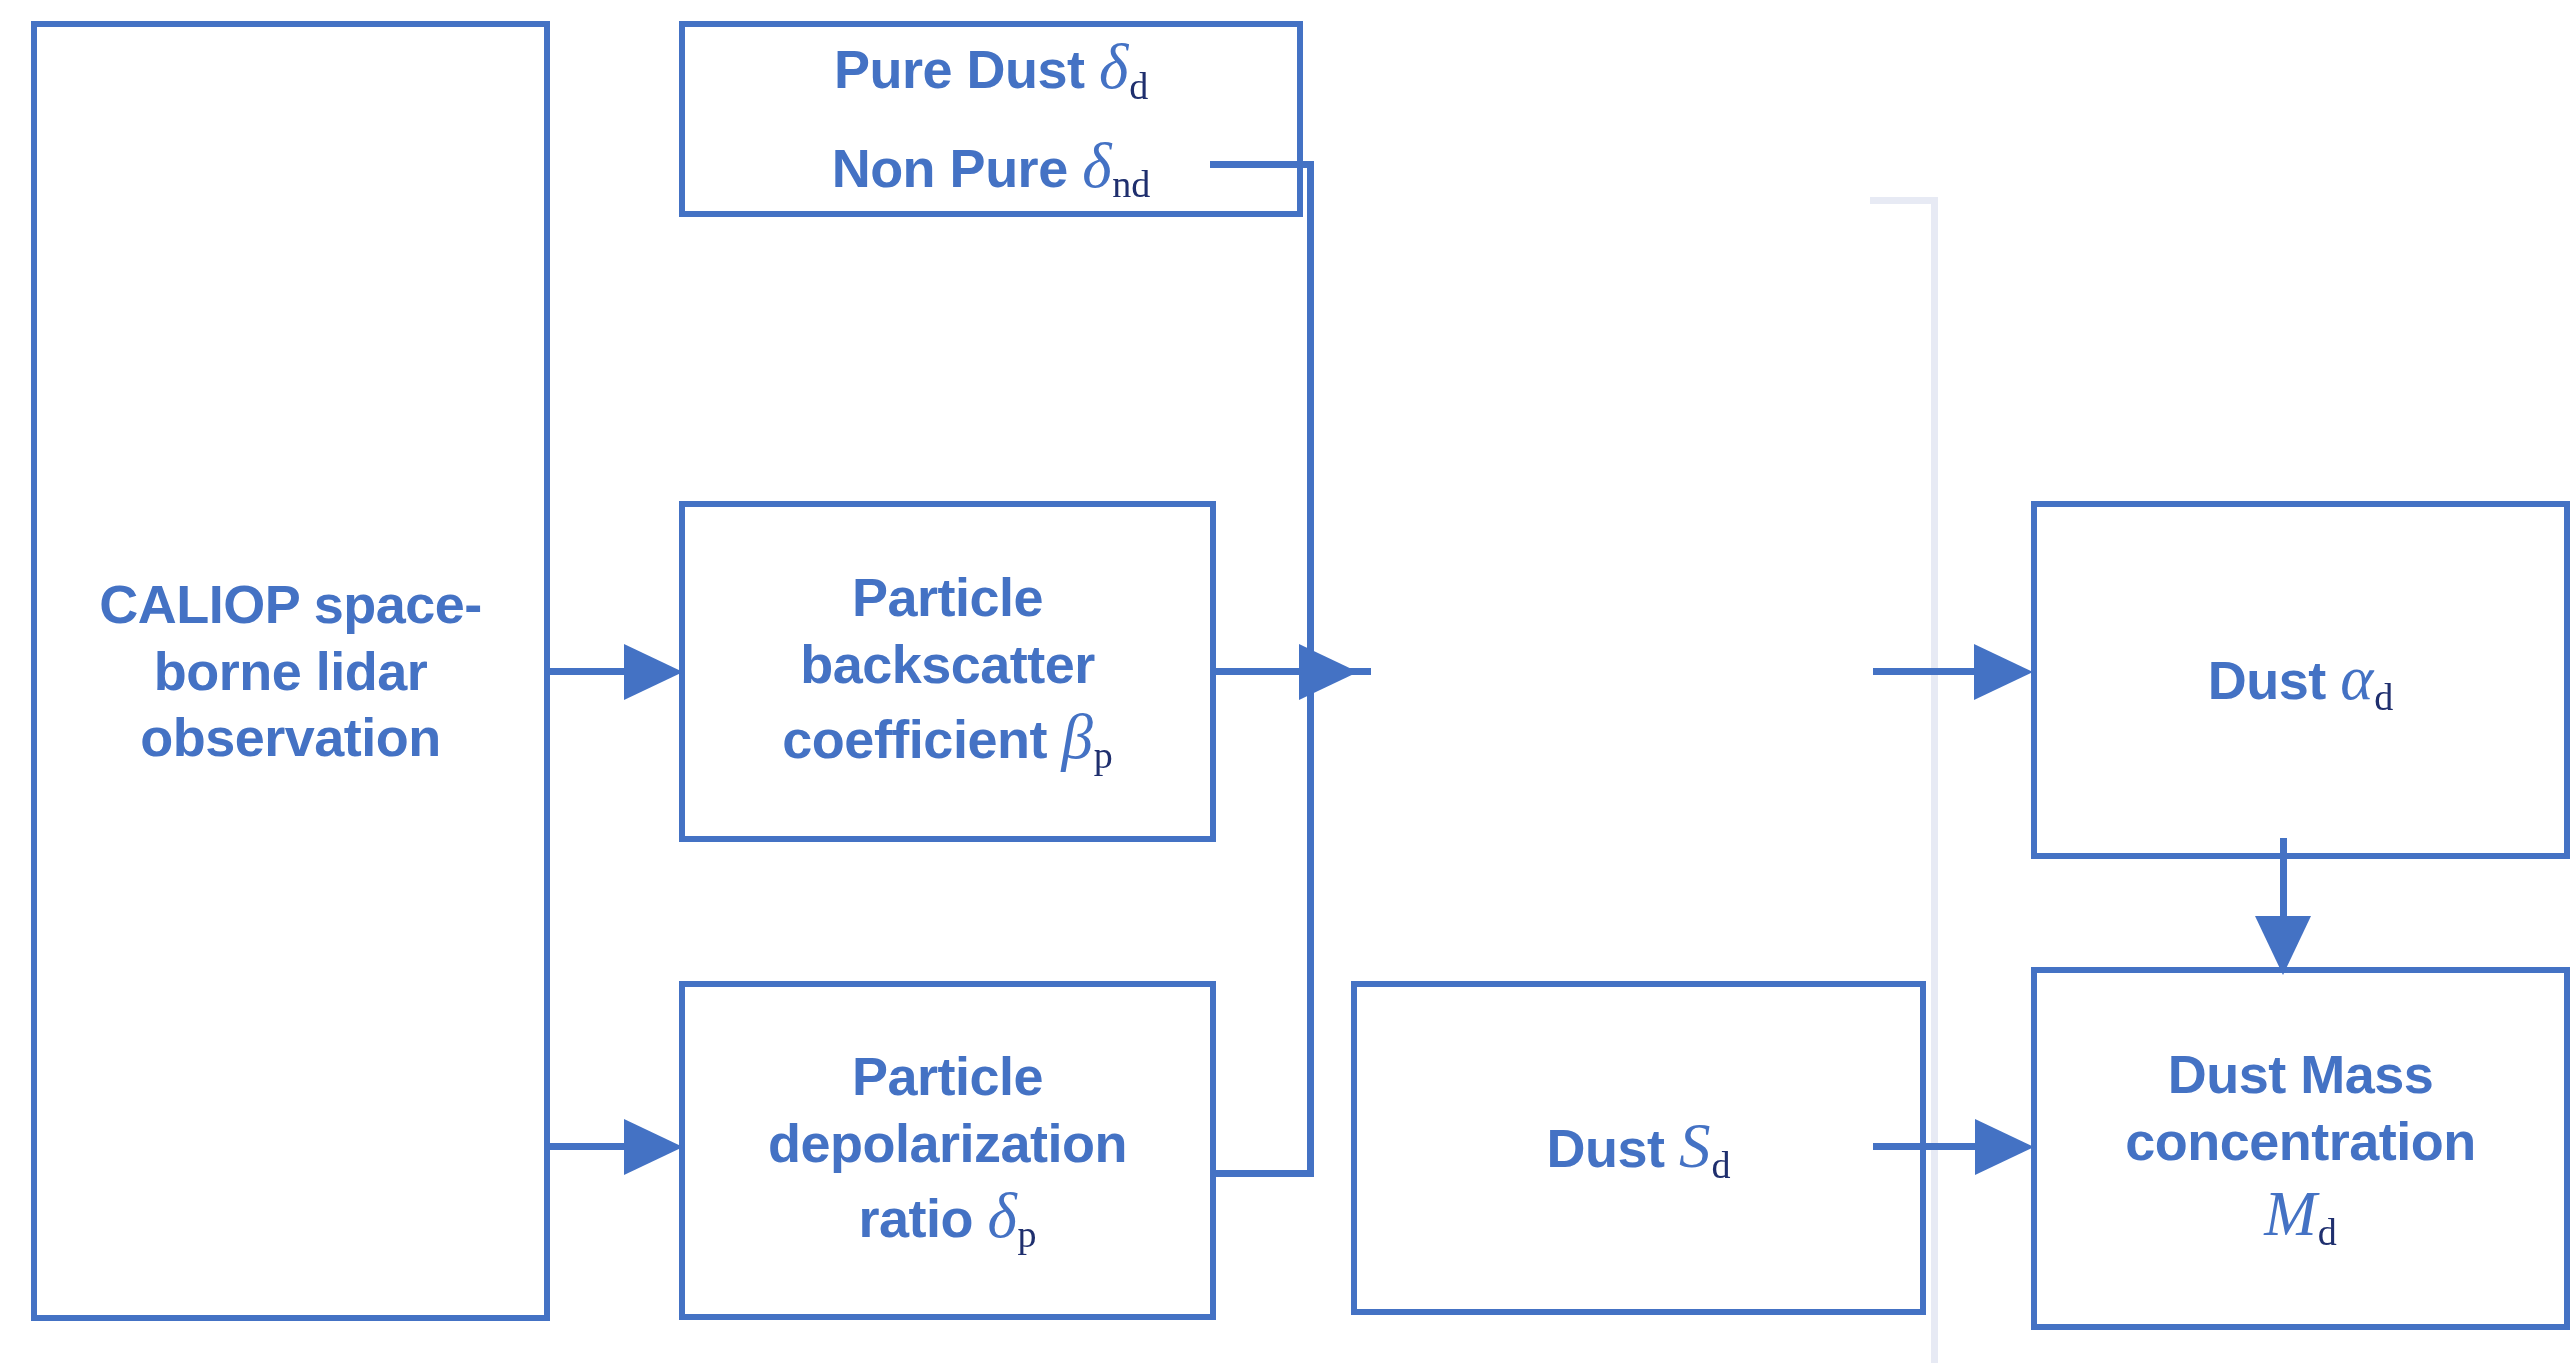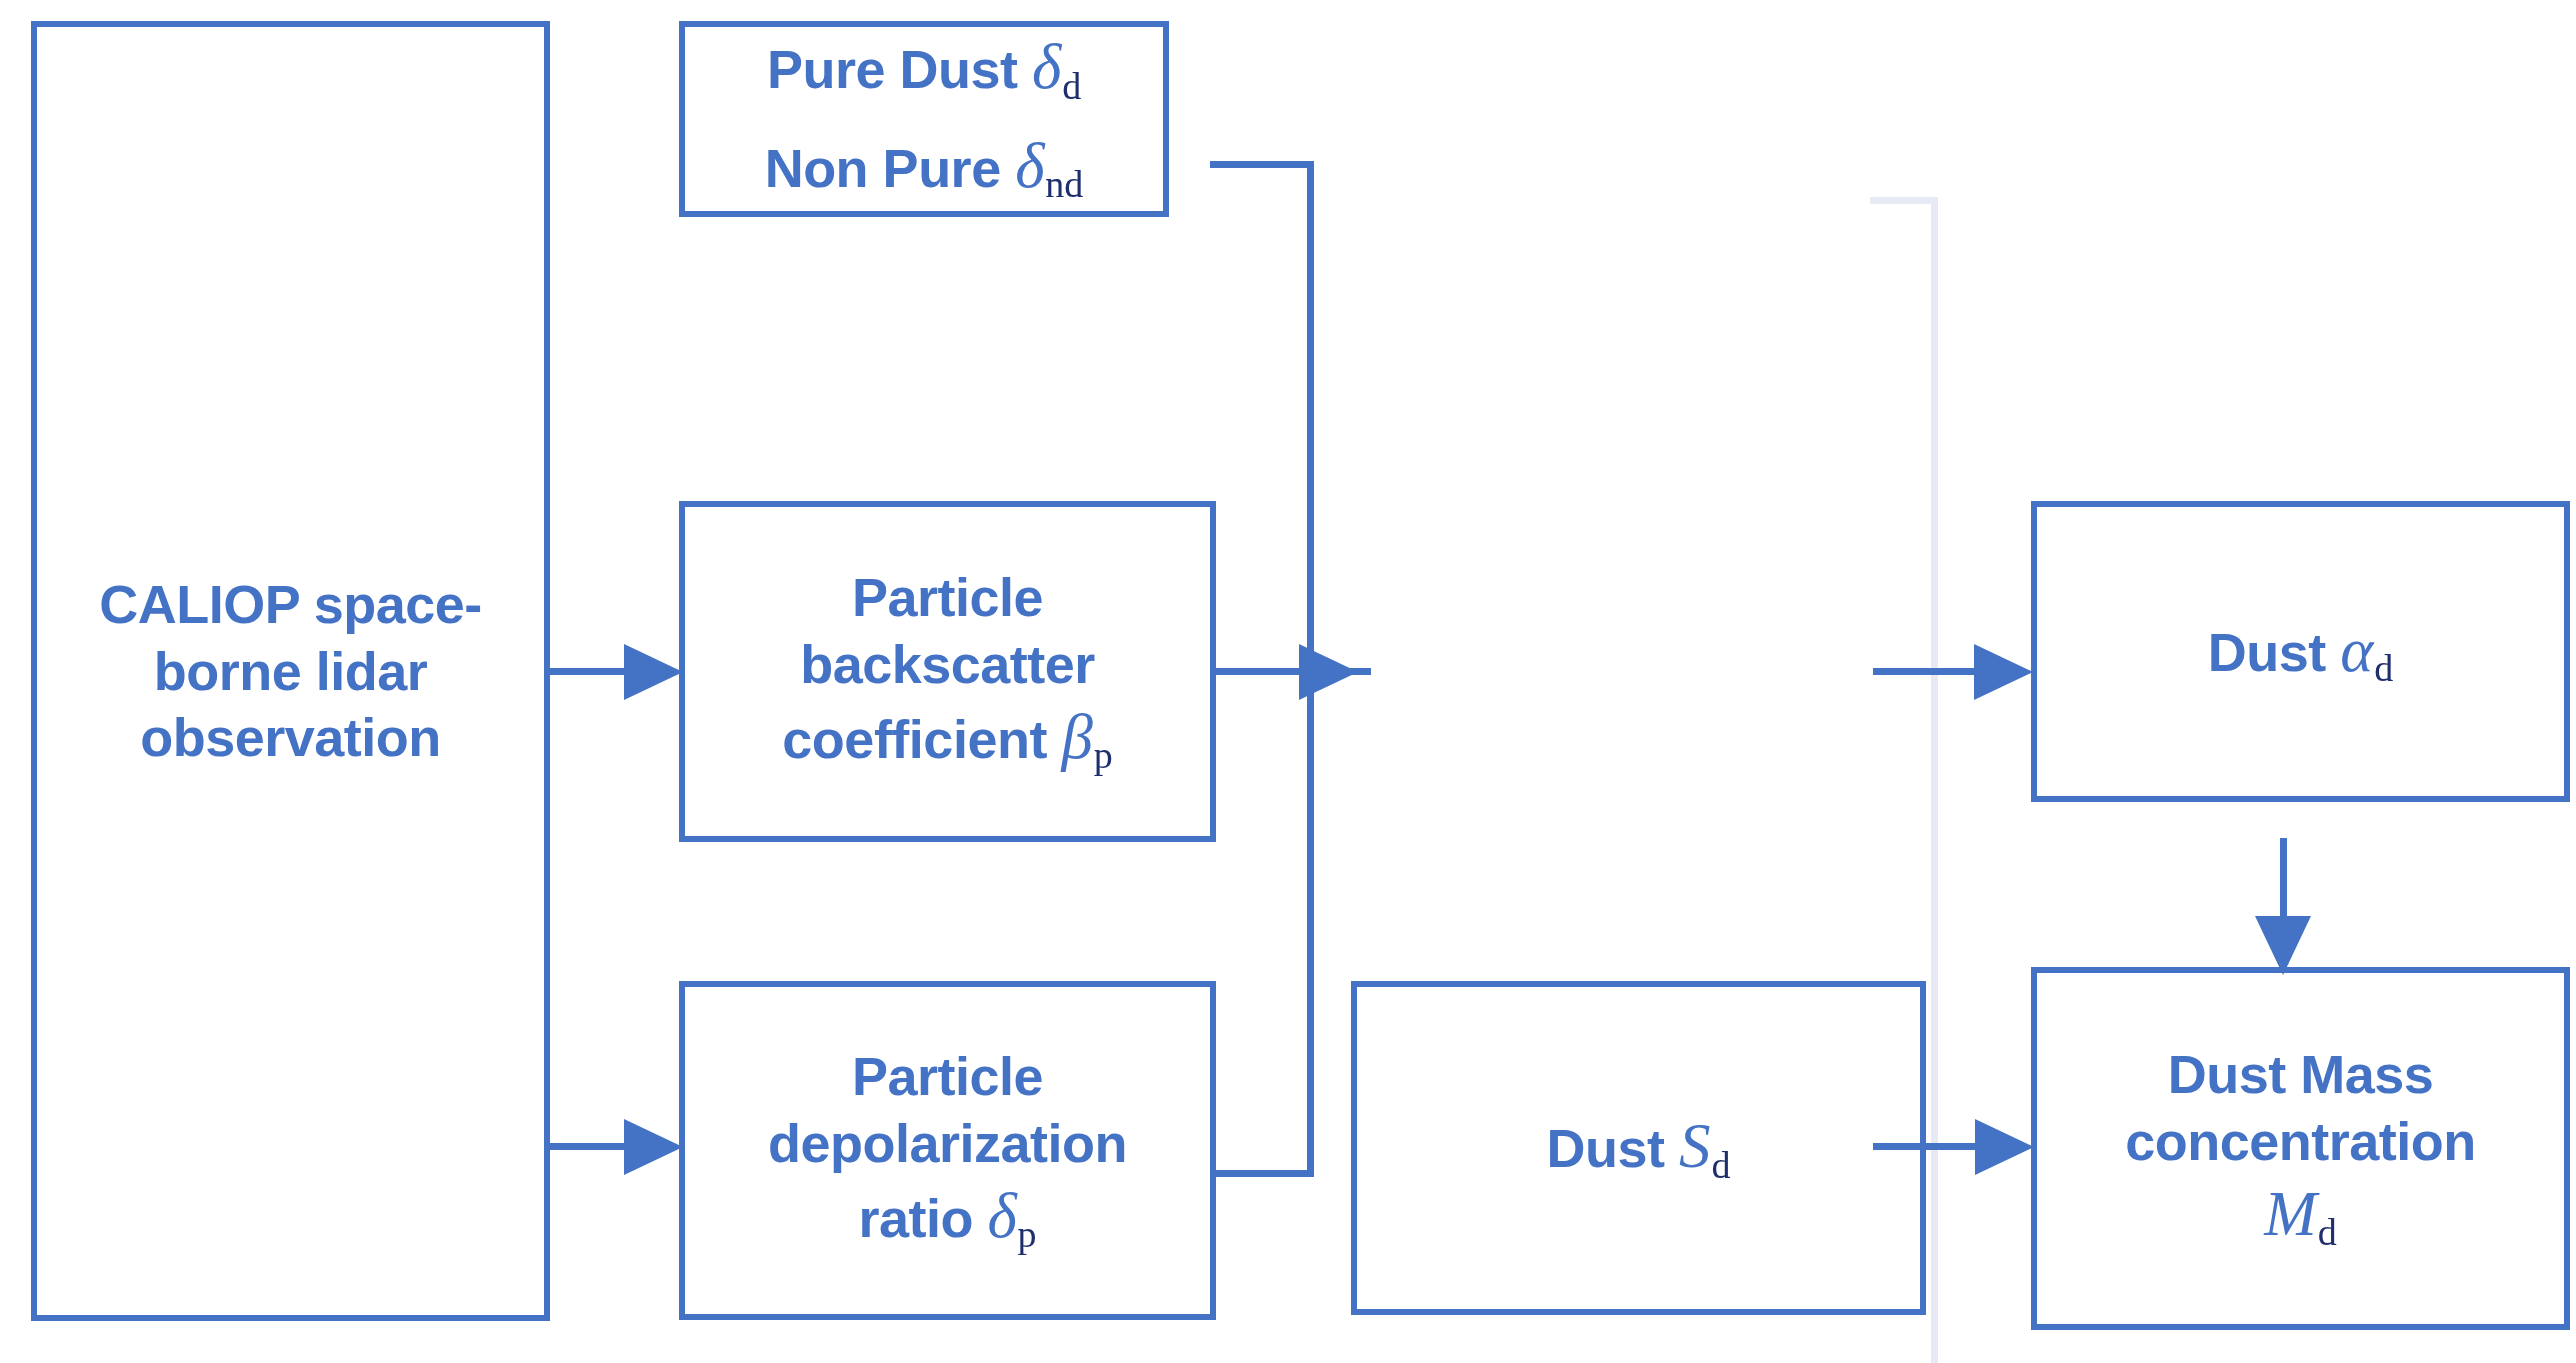--- a/index.html
+++ b/index.html
@@ -96,21 +96,21 @@
 
   <div class="ghost-h" style="left:1870px; top:197px; width:68px;"></div>
   <div class="ghost-v" style="left:1931px; top:197px; height:1166px;"></div>
 
   <div class="node" style="left:31px; top:21px; width:519px; height:1300px;">
     <div class="node-label">CALIOP space-
 borne lidar
 observation</div>
   </div>
 
-  <div class="node" style="left:679px; top:21px; width:490px; height:196px;">
+  <div class="node" style="left:679px; top:21px; width:624px; height:196px;">
     <div class="node-label tight" style="white-space:normal;">
       <div style="margin-bottom:21px;">
         <span>Pure Dust </span><span class="sym"><span>δ</span><span class="sub">d</span></span>
       </div>
       <div>
         <span>Non Pure </span><span class="sym"><span>δ</span><span class="sub">nd</span></span>
       </div>
     </div>
   </div>
 
@@ -122,21 +122,21 @@
   </div>
 
   <div class="node" style="left:679px; top:981px; width:537px; height:339px;">
     <div class="node-label" style="white-space:pre-line;"><span>Particle
 depolarization
 ratio </span><span class="sym"><span>δ</span><span class="sub">p</span></span>
     </div>
   </div>
 
 
-  <div class="node" style="left:2031px; top:501px; width:539px; height:301px;">
+  <div class="node" style="left:2031px; top:501px; width:539px; height:358px;">
     <div class="node-label"><span>Dust </span><span class="sym"><span>α</span><span class="sub">d</span></span>
     </div>
   </div>
 
   <div class="node" style="left:1351px; top:981px; width:575px; height:334px;">
     <div class="node-label"><span>Dust </span><span class="sym"><span>S</span><span class="sub">d</span></span>
     </div>
   </div>
 
   <div class="node" style="left:2031px; top:967px; width:539px; height:363px;">

